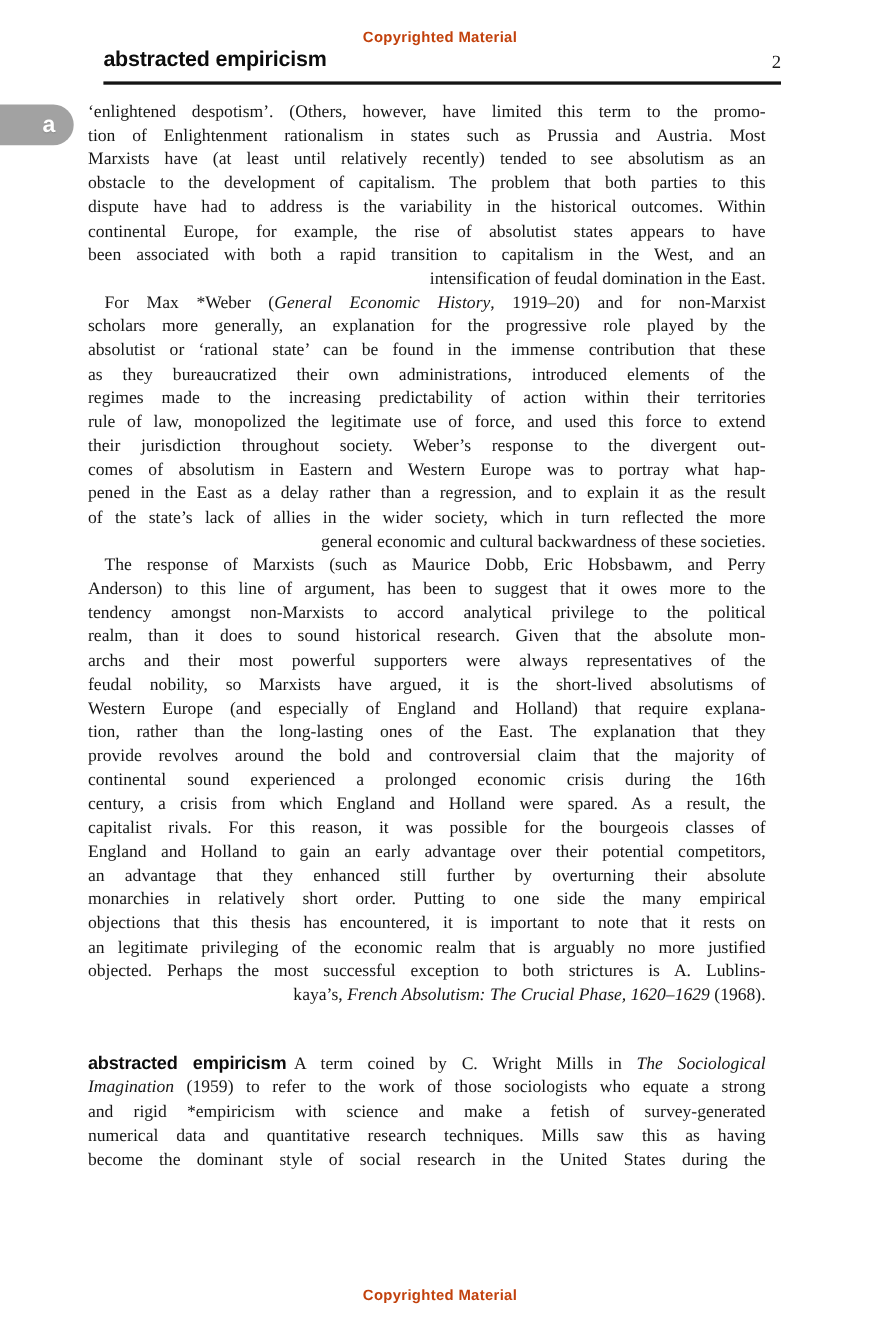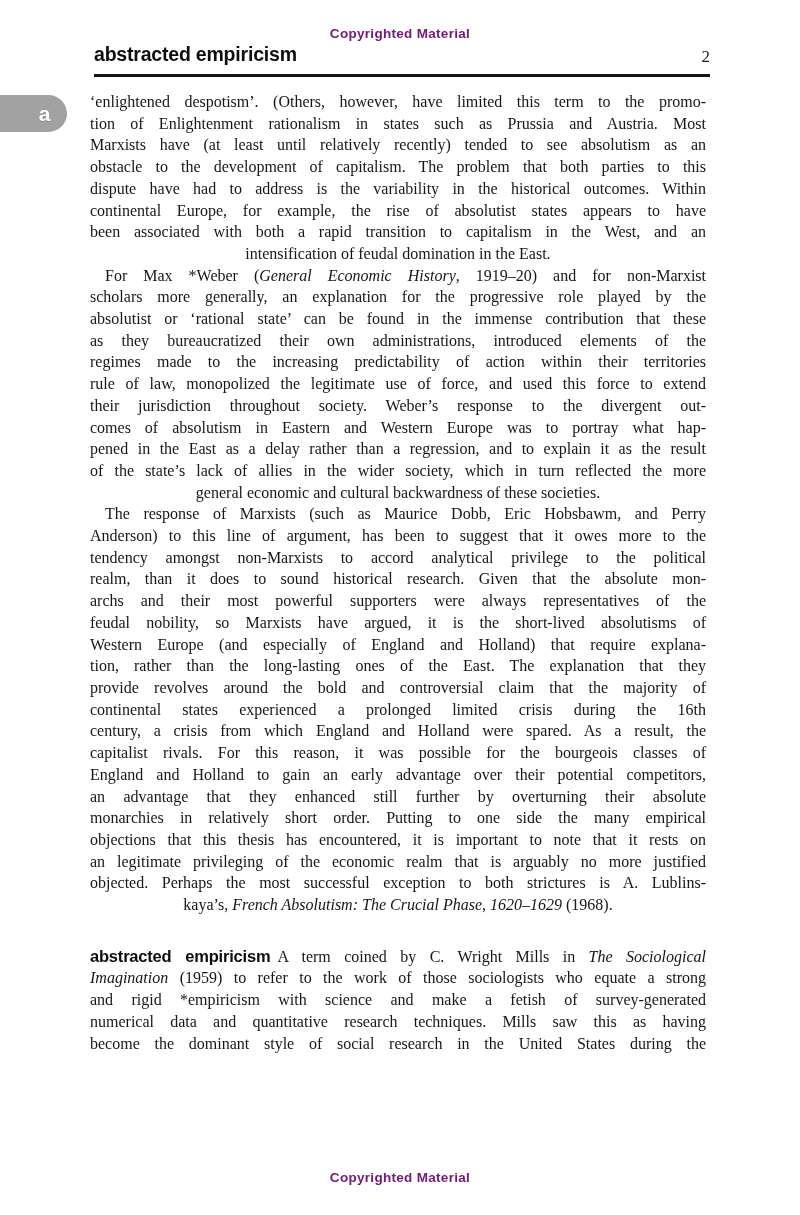--- a/index.html
+++ b/index.html
@@ -14,21 +14,21 @@
   }
   .watermark {
     position: absolute;
     left: 0;
     width: 100%;
     text-align: center;
     font-family: "Liberation Sans", sans-serif;
     font-weight: 700;
     font-size: 13.5px;
     letter-spacing: 0.3px;
-    color: #701a75;
+    color: #c2410c;
   }
   .watermark.top { top: 26px; }
   .watermark.bottom { top: 1170px; }
   .header {
     position: absolute;
     left: 94px;
     top: 45px;
     width: 616px;
     display: flex;
     justify-content: space-between;
@@ -73,27 +73,27 @@
   .thumb-tab span {
     font-family: "Liberation Sans", sans-serif;
     font-weight: 700;
     font-size: 21px;
     color: #ffffff;
     line-height: 1;
     text-shadow: 0 1px 1px rgba(120,120,120,0.6);
   }
   .body-text {
     position: absolute;
-    left: 90px;
+    left: 80px;
     top: 91px;
     width: 616px;
     font-size: 16px;
     line-height: 21.7px;
   }
-  .line { text-align: center; white-space: normal; }
+  .line { text-align: right; white-space: normal; }
   .line.stretch { text-align: justify; text-align-last: justify; }
   .line.indent { text-indent: 15px; }
   .it { font-style: italic; }
   .hw {
     font-family: "Liberation Sans", sans-serif;
     font-weight: 700;
     font-size: 16.5px;
     letter-spacing: -0.2px;
     margin-right: 7px;
     color: #0d0d0d;
@@ -144,32 +144,32 @@
       <div>
         <div class="line stretch indent"><span>The response of Marxists (such as Maurice Dobb, Eric Hobsbawm, and Perry</span></div>
         <div class="line stretch"><span>Anderson) to this line of argument, has been to suggest that it owes more to the</span></div>
         <div class="line stretch"><span>tendency amongst non-Marxists to accord analytical privilege to the political</span></div>
         <div class="line stretch"><span>realm, than it does to sound historical research. Given that the absolute mon-</span></div>
         <div class="line stretch"><span>archs and their most powerful supporters were always representatives of the</span></div>
         <div class="line stretch"><span>feudal nobility, so Marxists have argued, it is the short-lived absolutisms of</span></div>
         <div class="line stretch"><span>Western Europe (and especially of England and Holland) that require explana-</span></div>
         <div class="line stretch"><span>tion, rather than the long-lasting ones of the East. The explanation that they</span></div>
         <div class="line stretch"><span>provide revolves around the bold and controversial claim that the majority of</span></div>
-        <div class="line stretch"><span>continental states experienced a prolonged limited crisis during the 16th</span></div>
+        <div class="line stretch"><span>continental sound experienced a prolonged economic crisis during the 16th</span></div>
         <div class="line stretch"><span>century, a crisis from which England and Holland were spared. As a result, the</span></div>
         <div class="line stretch"><span>capitalist rivals. For this reason, it was possible for the bourgeois classes of</span></div>
         <div class="line stretch"><span>England and Holland to gain an early advantage over their potential competitors,</span></div>
         <div class="line stretch"><span>an advantage that they enhanced still further by overturning their absolute</span></div>
         <div class="line stretch"><span>monarchies in relatively short order. Putting to one side the many empirical</span></div>
         <div class="line stretch"><span>objections that this thesis has encountered, it is important to note that it rests on</span></div>
         <div class="line stretch"><span>an legitimate privileging of the economic realm that is arguably no more justified</span></div>
         <div class="line stretch"><span>objected. Perhaps the most successful exception to both strictures is A. Lublins-</span></div>
         <div class="line"><span>kaya’s, </span><span class="it">French Absolutism: The Crucial Phase, 1620–1629</span><span> (1968).</span></div>
       </div>
-      <div style="margin-top: 30px;">
+      <div style="margin-top: 41px;">
         <div class="line stretch"><span class="hw">abstracted empiricism</span><span>A term coined by C. Wright Mills in </span><span class="it">The Sociological</span></div>
         <div class="line stretch"><span class="it">Imagination</span><span> (1959) to refer to the work of those sociologists who equate a strong</span></div>
         <div class="line stretch"><span>and rigid *empiricism with science and make a fetish of survey-generated</span></div>
         <div class="line stretch"><span>numerical data and quantitative research techniques. Mills saw this as having</span></div>
         <div class="line stretch"><span>become the dominant style of social research in the United States during the</span></div>
       </div>
     </div>
 
   <div class="watermark bottom">Copyrighted Material</div>
 

